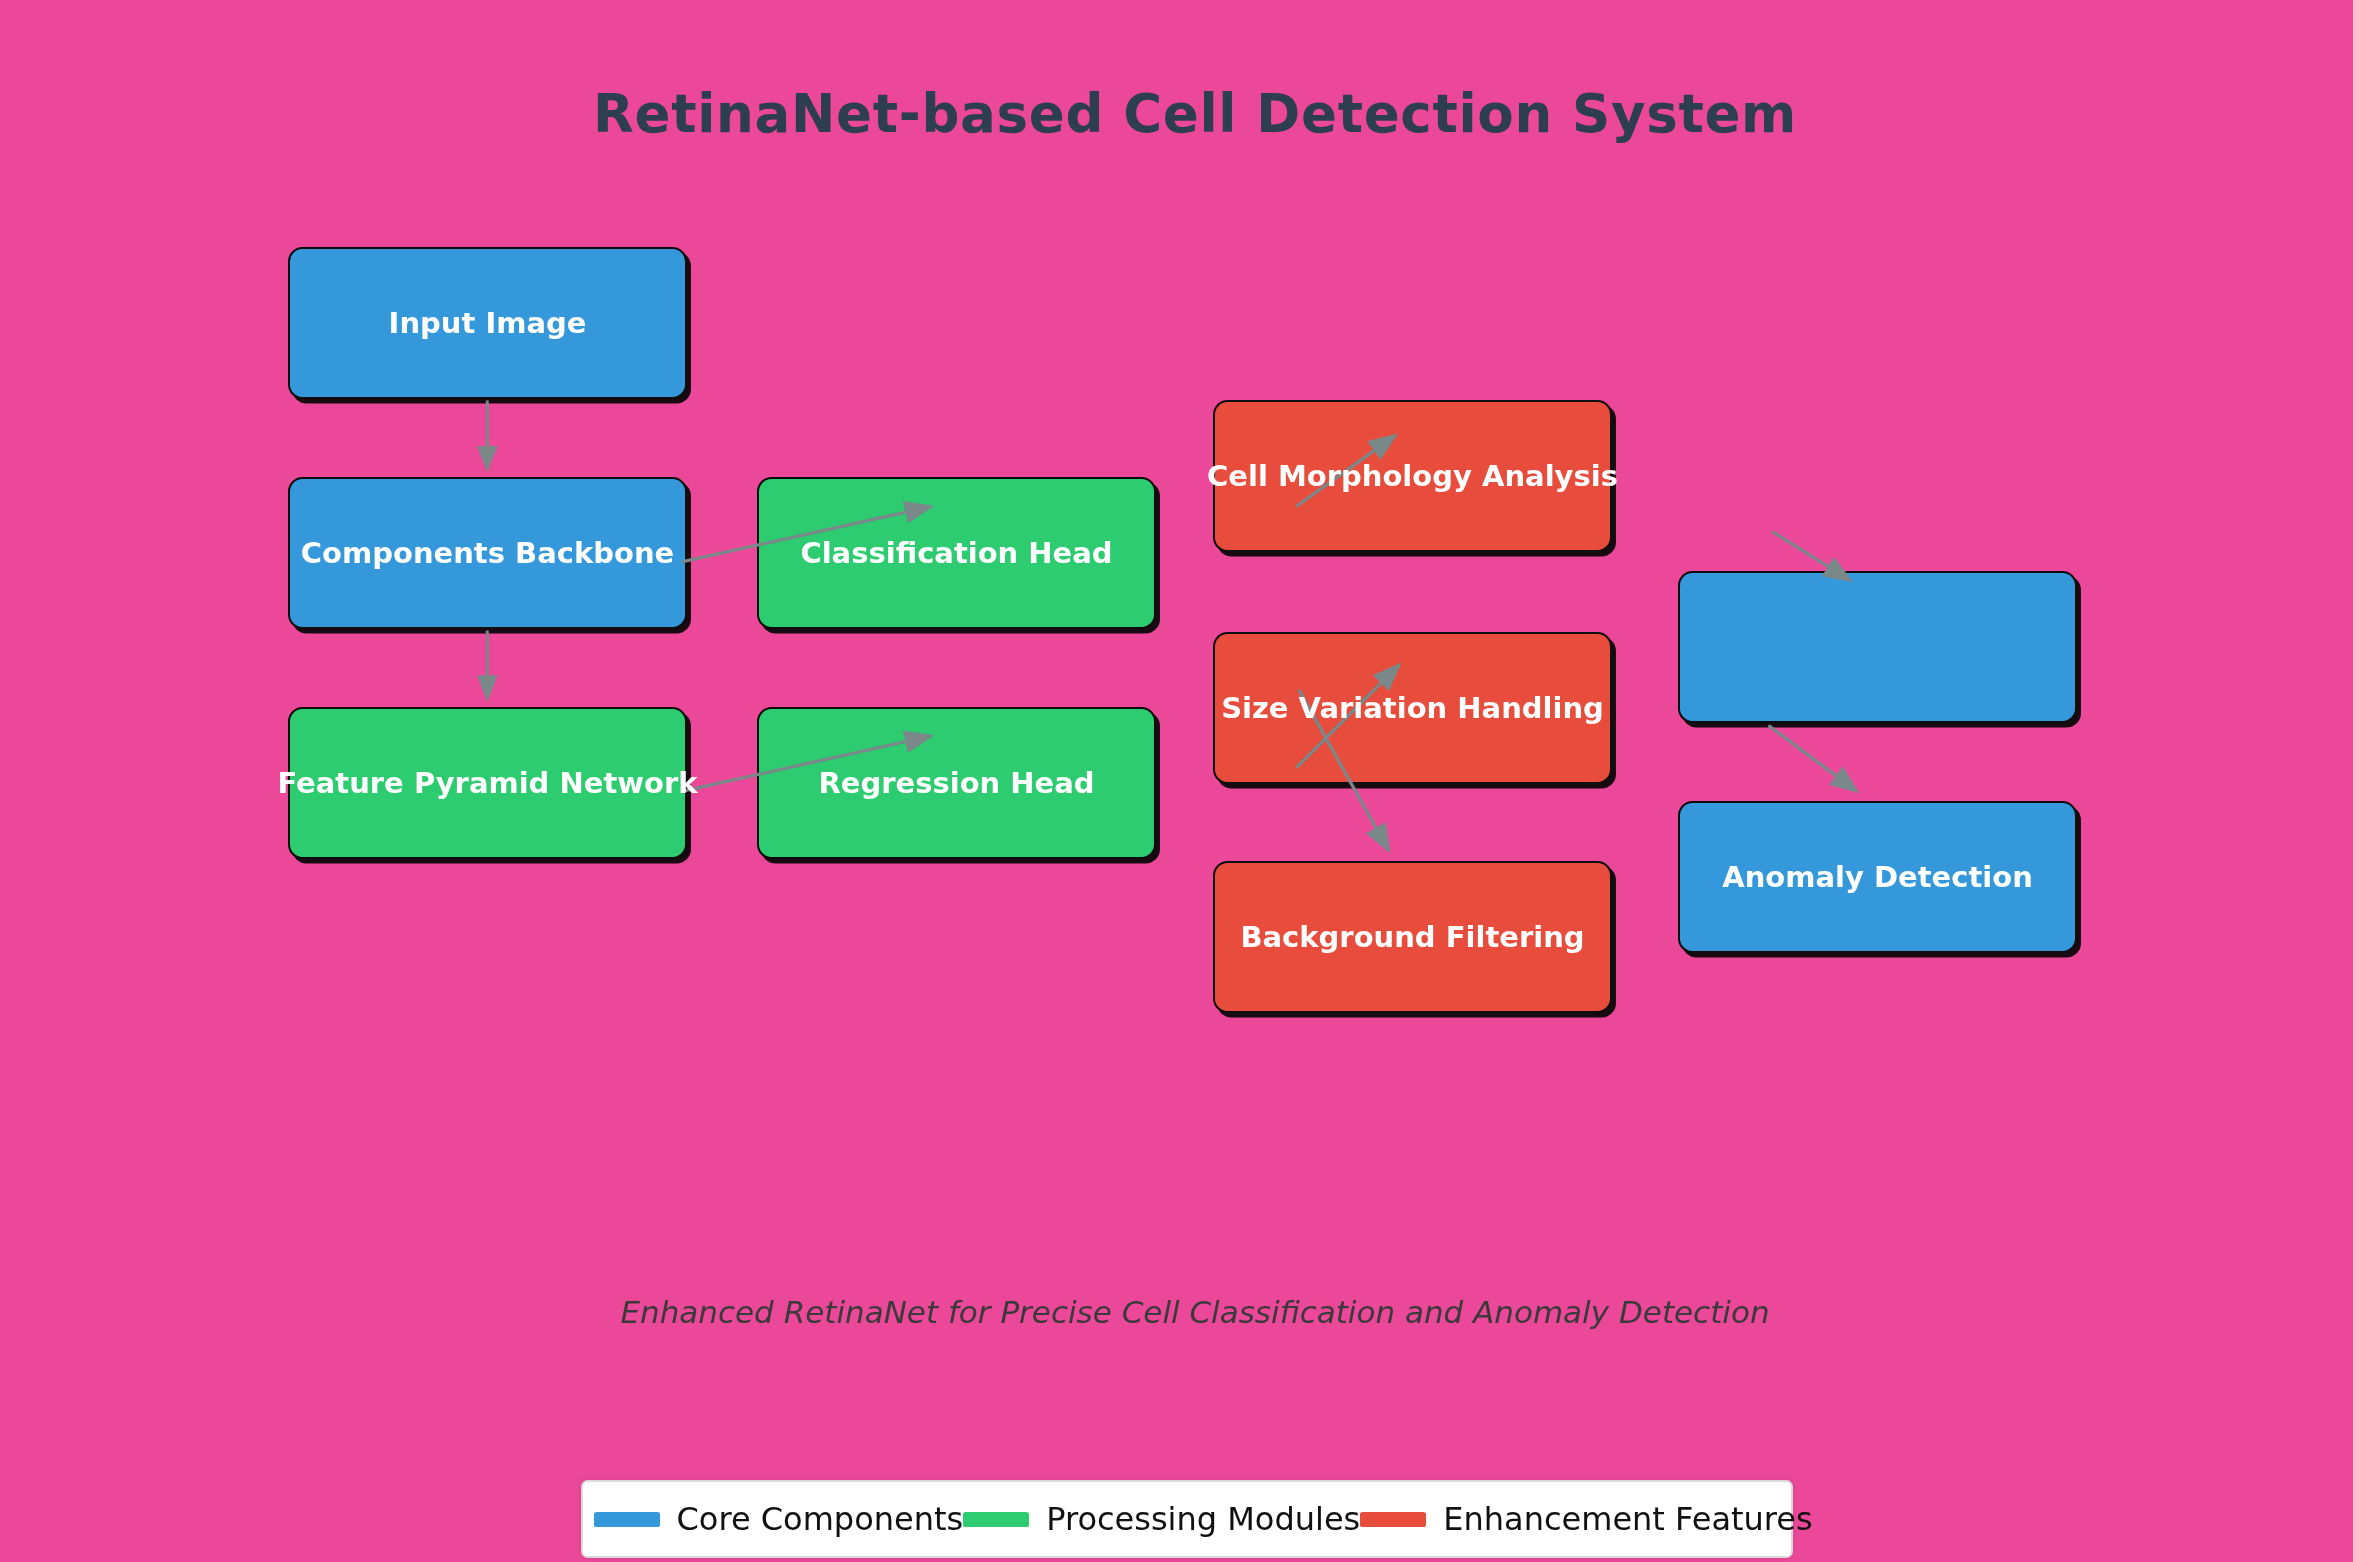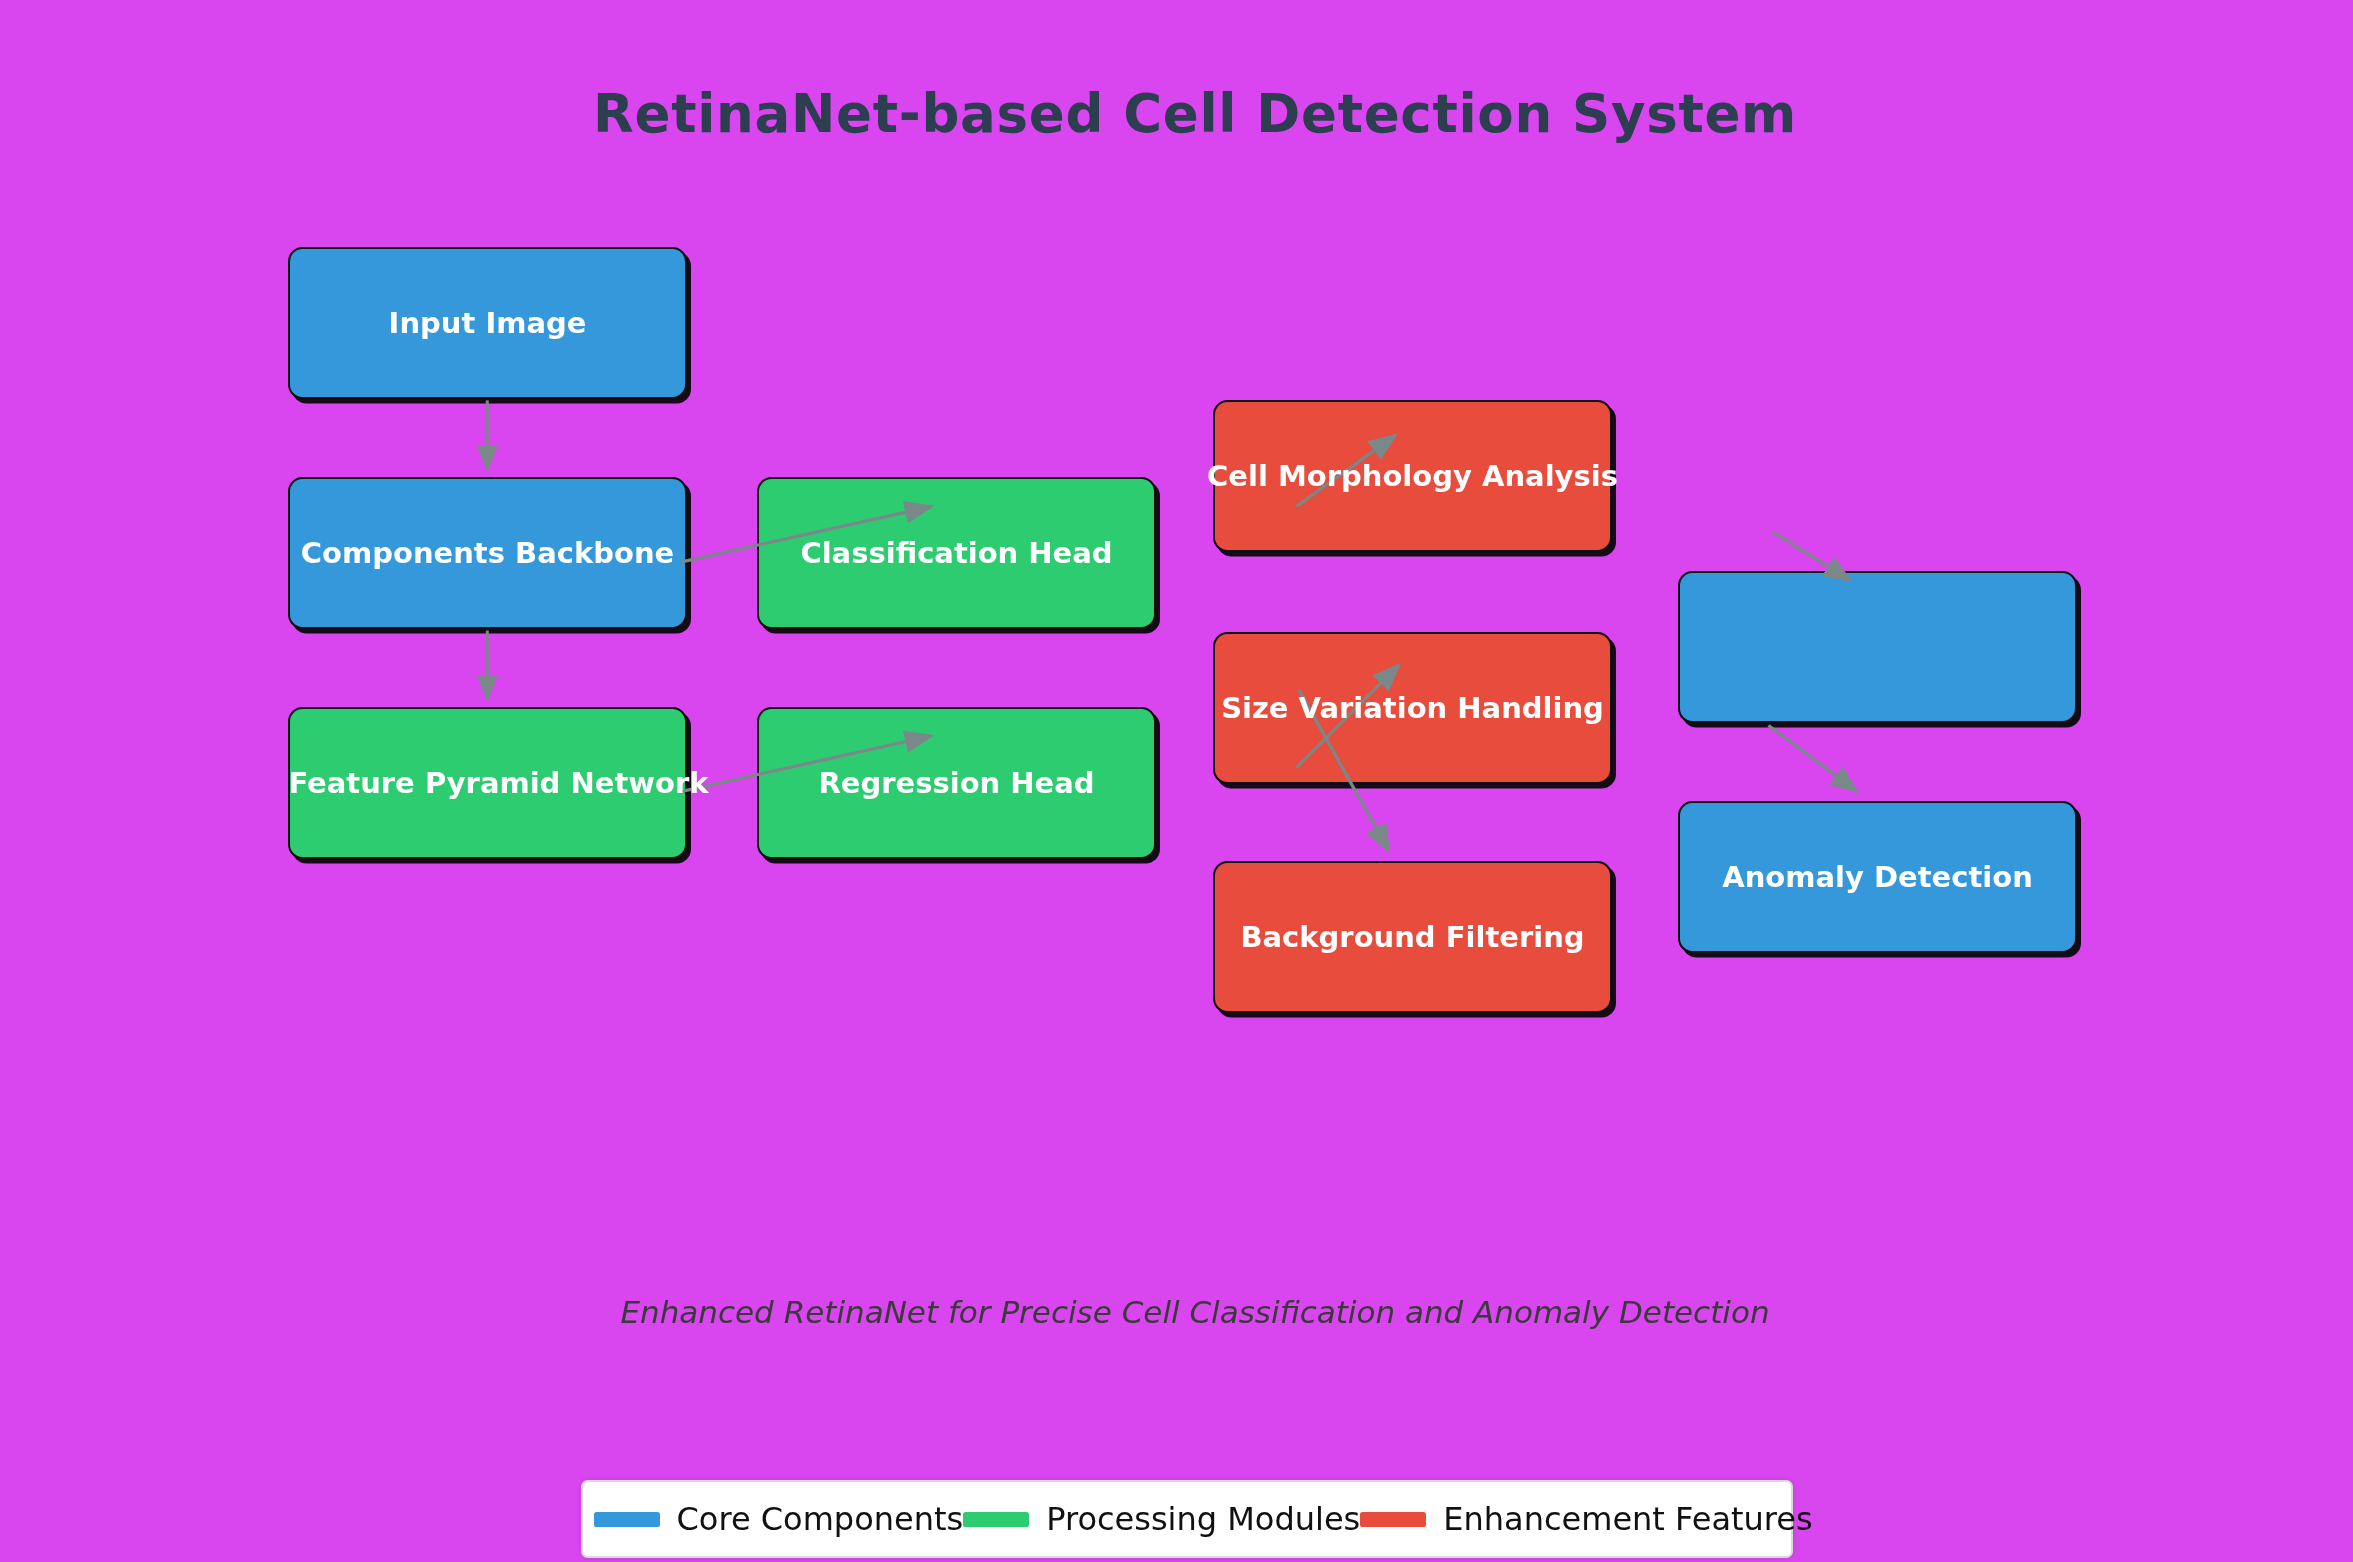--- a/index.html
+++ b/index.html
@@ -1,17 +1,17 @@
 <!DOCTYPE html>
 <html style="font-size:10.5px"><head>
 <meta charset="utf-8">
 <style>
   html,body{margin:0;padding:0;background:#ffffff;}
   body{width:2354px;height:1563px;position:relative;font-family:"DejaVu Sans","Liberation Sans",sans-serif;overflow:hidden;}
-  #canvas{position:absolute;inset:0;background:#d946ef;}
+  #canvas{position:absolute;inset:0;background:#ec4899;}
 
   .fig-title{
     position:absolute;top:83px;left:1195px;transform:translateX(-50%);
     font-size:53px;font-weight:bold;white-space:nowrap;letter-spacing:0.7px;
   }
   .fig-subtitle{
     position:absolute;top:1294px;left:1195px;transform:translateX(-50%);
     font-size:31px;font-style:italic;white-space:nowrap;
   }
 
@@ -79,21 +79,21 @@
         <line x1="1970" y1="1046" x2="2106" y2="1290" class="edge" stroke="#7a888a" stroke-width="5" marker-end="url(#arrowhead)"></line>
         <line x1="2688" y1="806" x2="2806" y2="880" class="edge" stroke="#7a888a" stroke-width="5" marker-end="url(#arrowhead)"></line>
         <line x1="2682" y1="1100" x2="2816" y2="1200" class="edge" stroke="#7a888a" stroke-width="5" marker-end="url(#arrowhead)"></line>
       </svg>
   </div>
 
   <div class="layer" id="labels-layer">
       <div class="node-label" style="left: 288px; top: 247px; width: 399px; height: 152px; color: rgb(255, 255, 255);">Input Image</div>
       <div class="node-label" style="left: 288px; top: 477px; width: 399px; height: 152px; color: rgb(255, 255, 255);">Components Backbone</div>
       <div class="node-label" style="left: 757px; top: 477px; width: 399px; height: 152px; color: rgb(255, 255, 255);">Classification Head</div>
-      <div class="node-label" style="left: 288px; top: 707px; width: 399px; height: 152px; color: rgb(255, 255, 255); padding-left: 11px;">Feature Pyramid Network</div>
+      <div class="node-label" style="left: 288px; top: 707px; width: 399px; height: 152px; color: rgb(255, 255, 255);">Feature Pyramid Network</div>
       <div class="node-label" style="left: 757px; top: 707px; width: 399px; height: 152px; color: rgb(255, 255, 255);">Regression Head</div>
       <div class="node-label" style="left: 1213px; top: 400px; width: 399px; height: 152px; color: rgb(255, 255, 255);">Cell Morphology Analysis</div>
       <div class="node-label" style="left: 1213px; top: 632px; width: 399px; height: 152px; color: rgb(255, 255, 255);">Size Variation Handling</div>
       <div class="node-label" style="left: 1213px; top: 861px; width: 399px; height: 152px; color: rgb(255, 255, 255);">Background Filtering</div>
       <div class="node-label" style="left: 1678px; top: 801px; width: 399px; height: 152px; color: rgb(255, 255, 255);">Anomaly Detection</div>
     </div>
 
   <div class="fig-subtitle" style="color: rgb(58, 58, 58);">Enhanced RetinaNet for Precise Cell Classification and Anomaly Detection</div>
 
   <div class="legend" id="legend">

